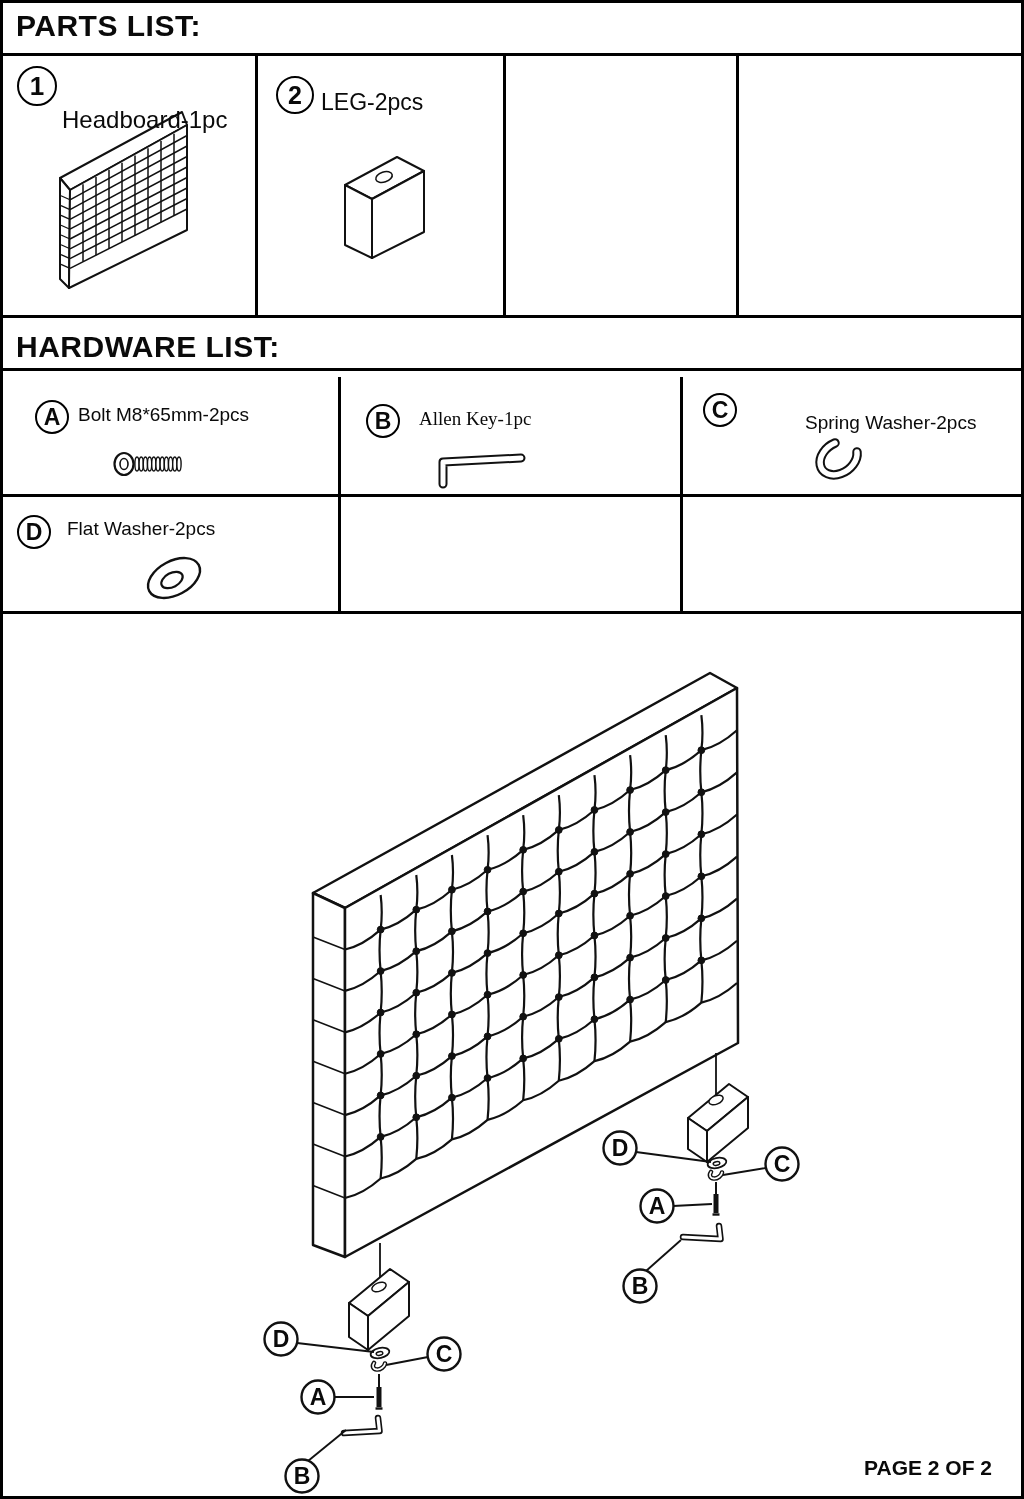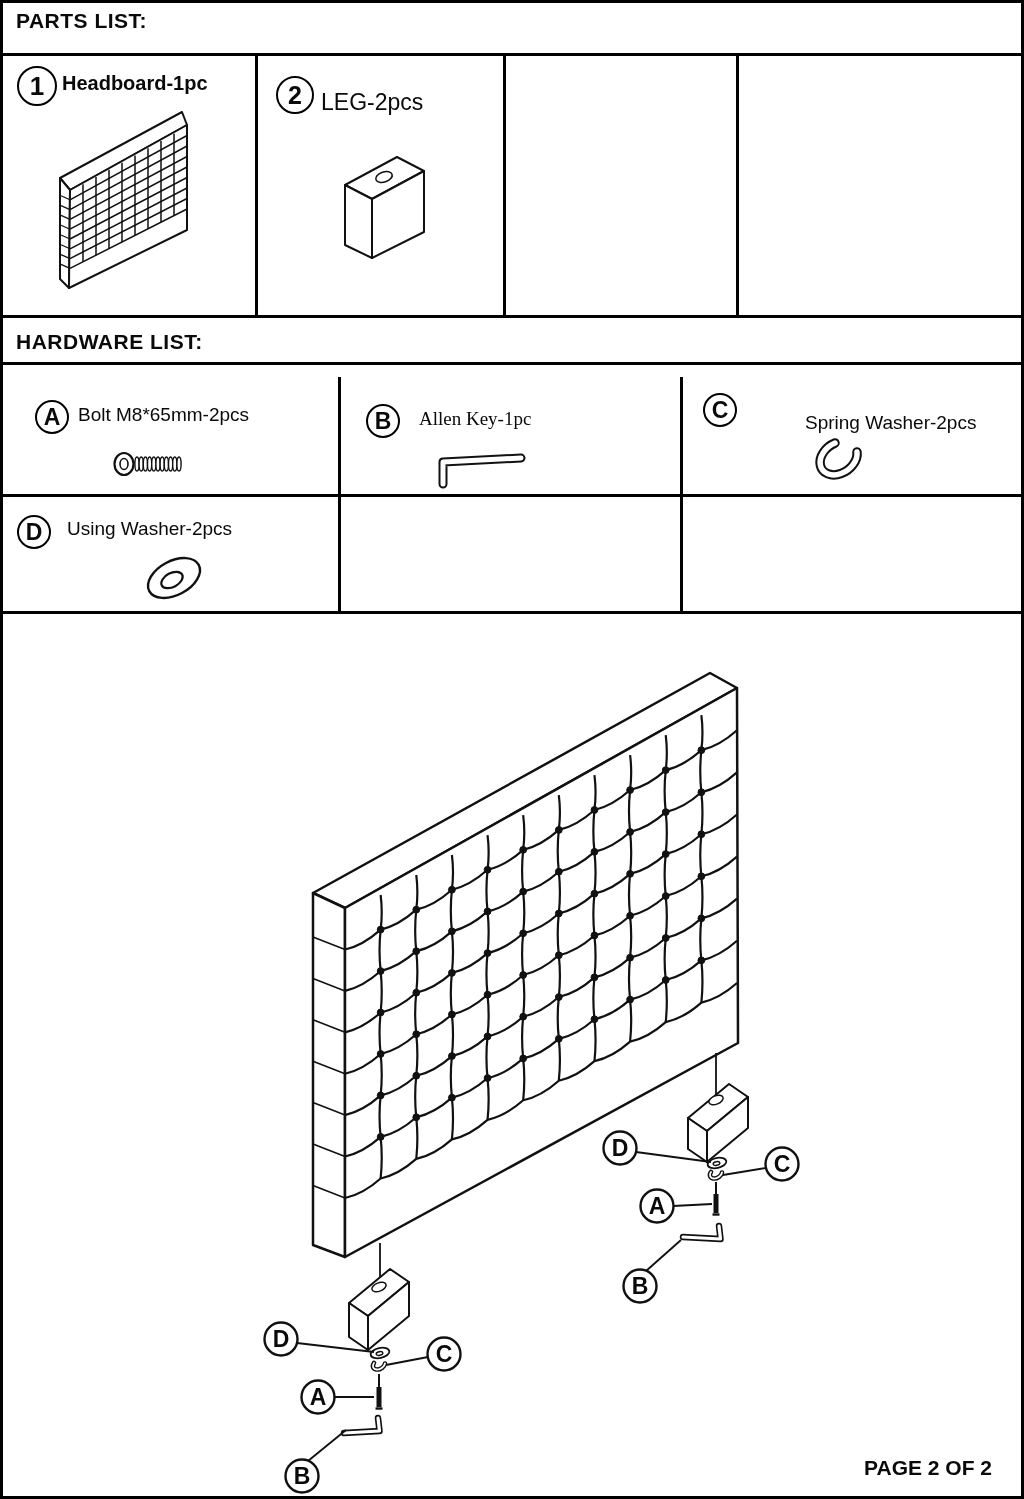--- a/index.html
+++ b/index.html
@@ -1,28 +1,28 @@
 <!DOCTYPE html>
 <html><head>
 <meta charset="utf-8">
 <style>
   html,body{margin:0;padding:0;background:#e8e8e8;}
   .page{position:relative;width:1024px;height:1499px;background:#ffffff;margin:0 auto;overflow:hidden;
         font-family:"Liberation Sans",sans-serif;color:#0a0a0a;}
   .outer-border{position:absolute;inset:0;border:3px solid #000;box-sizing:border-box;pointer-events:none;z-index:30;}
   .abs{position:absolute;box-sizing:border-box;}
-  .banner-title{font-weight:bold;font-size:21px;letter-spacing:.5px;white-space:nowrap;}
+  .banner-title{font-weight:bold;font-size:30px;letter-spacing:.5px;white-space:nowrap;}
   .sect-border-bottom{border-bottom:3px solid #000;}
   .cell{position:absolute;top:0;bottom:0;box-sizing:border-box;}
   .cell.vline{border-right:3px solid #000;}
   .numcircle{position:absolute;width:40px;height:40px;border:2.6px solid #000;border-radius:50%;
              display:flex;align-items:center;justify-content:center;font-weight:bold;font-size:26px;background:#fff;box-sizing:border-box;}
   .lettercircle{position:absolute;width:34px;height:34px;border:2.5px solid #000;border-radius:50%;
              display:flex;align-items:center;justify-content:center;font-weight:bold;font-size:23px;background:#fff;box-sizing:border-box;}
-  .part-label-bold{position:absolute;font-weight:bold;font-size:20px;white-space:nowrap;}
+  .part-label-bold{position:absolute;font-weight:normal;font-size:24px;white-space:nowrap;margin-top:34px;}
   .part-label{position:absolute;font-size:23px;white-space:nowrap;}
   .hw-label{position:absolute;font-size:19px;white-space:nowrap;}
   .step-text{position:absolute;font-weight:bold;font-size:22px;white-space:nowrap;letter-spacing:-0.2px;}
   .page-label{position:absolute;font-weight:bold;font-size:21px;white-space:nowrap;}
   svg.artwork{position:absolute;left:0;top:0;z-index:5;pointer-events:none;}
   .txt{z-index:10;}
 </style>
 </head>
 <body>
 
@@ -41,21 +41,21 @@
   </div>
   <div class="numcircle txt" style="left:17px;top:66px;">
       <span>1</span>
     </div>
   <div class="part-label-bold txt" style="left:62px;top:72px;">Headboard-1pc</div>
   <div class="numcircle txt" style="left:276px;top:76px;width:38px;height:38px;font-size:25px;">
       <span>2</span>
     </div>
   <div class="part-label txt" style="left:321px;top:89px;">LEG-2pcs</div>
 
-  <div class="abs sect-border-bottom" style="left:0;top:318px;width:1024px;height:47px;">
+  <div class="abs sect-border-bottom" style="left:0;top:318px;width:1024px;height:53px;">
     <div class="abs banner-title txt" style="left:16px;top:12px;">HARDWARE LIST:</div>
   </div>
 
   <div class="abs" style="left:0;top:377px;width:1024px;height:237px;">
     <div class="abs" style="left:0;top:0;width:1024px;height:120px;border-bottom:3px solid #000;">
       <div class="cell vline" style="left:0;width:341px;"></div>
       <div class="cell vline" style="left:341px;width:342px;"></div>
       <div class="cell" style="left:683px;width:341px;"></div>
     </div>
     <div class="abs" style="left:0;top:120px;width:1024px;height:117px;border-bottom:3px solid #000;">
@@ -72,21 +72,21 @@
       <span>B</span>
     </div>
   <div class="hw-label txt" style="left:419px;top:408px;font-family:Liberation Serif, serif;">Allen Key-1pc</div>
   <div class="lettercircle txt" style="left:703px;top:393px;">
       <span>C</span>
     </div>
   <div class="hw-label txt" style="left:757px;top:412px;margin-left:48px;">Spring Washer-2pcs</div>
   <div class="lettercircle txt" style="left:17px;top:515px;">
       <span>D</span>
     </div>
-  <div class="hw-label txt" style="left:67px;top:518px;">Using Washer-2pcs</div>
+  <div class="hw-label txt" style="left:67px;top:518px;">Flat Washer-2pcs</div>
 
   <div class="page-label txt" style="right:32px;top:1456px;">PAGE 2 OF 2</div>
 
   <svg class="artwork" width="1024" height="1499" viewBox="0 0 1024 1499">
     <g fill="#ffffff" stroke="#111" stroke-linejoin="round">
 
       <g stroke-width="2">
         <path d="M60,178 L182,112 L187,125 L70,190 Z"></path>
         <path d="M60,178 L70,190 L69,288 L60,279 Z"></path>
         <path d="M70,190 L187,125 L187,230 L69,288 Z"></path>

